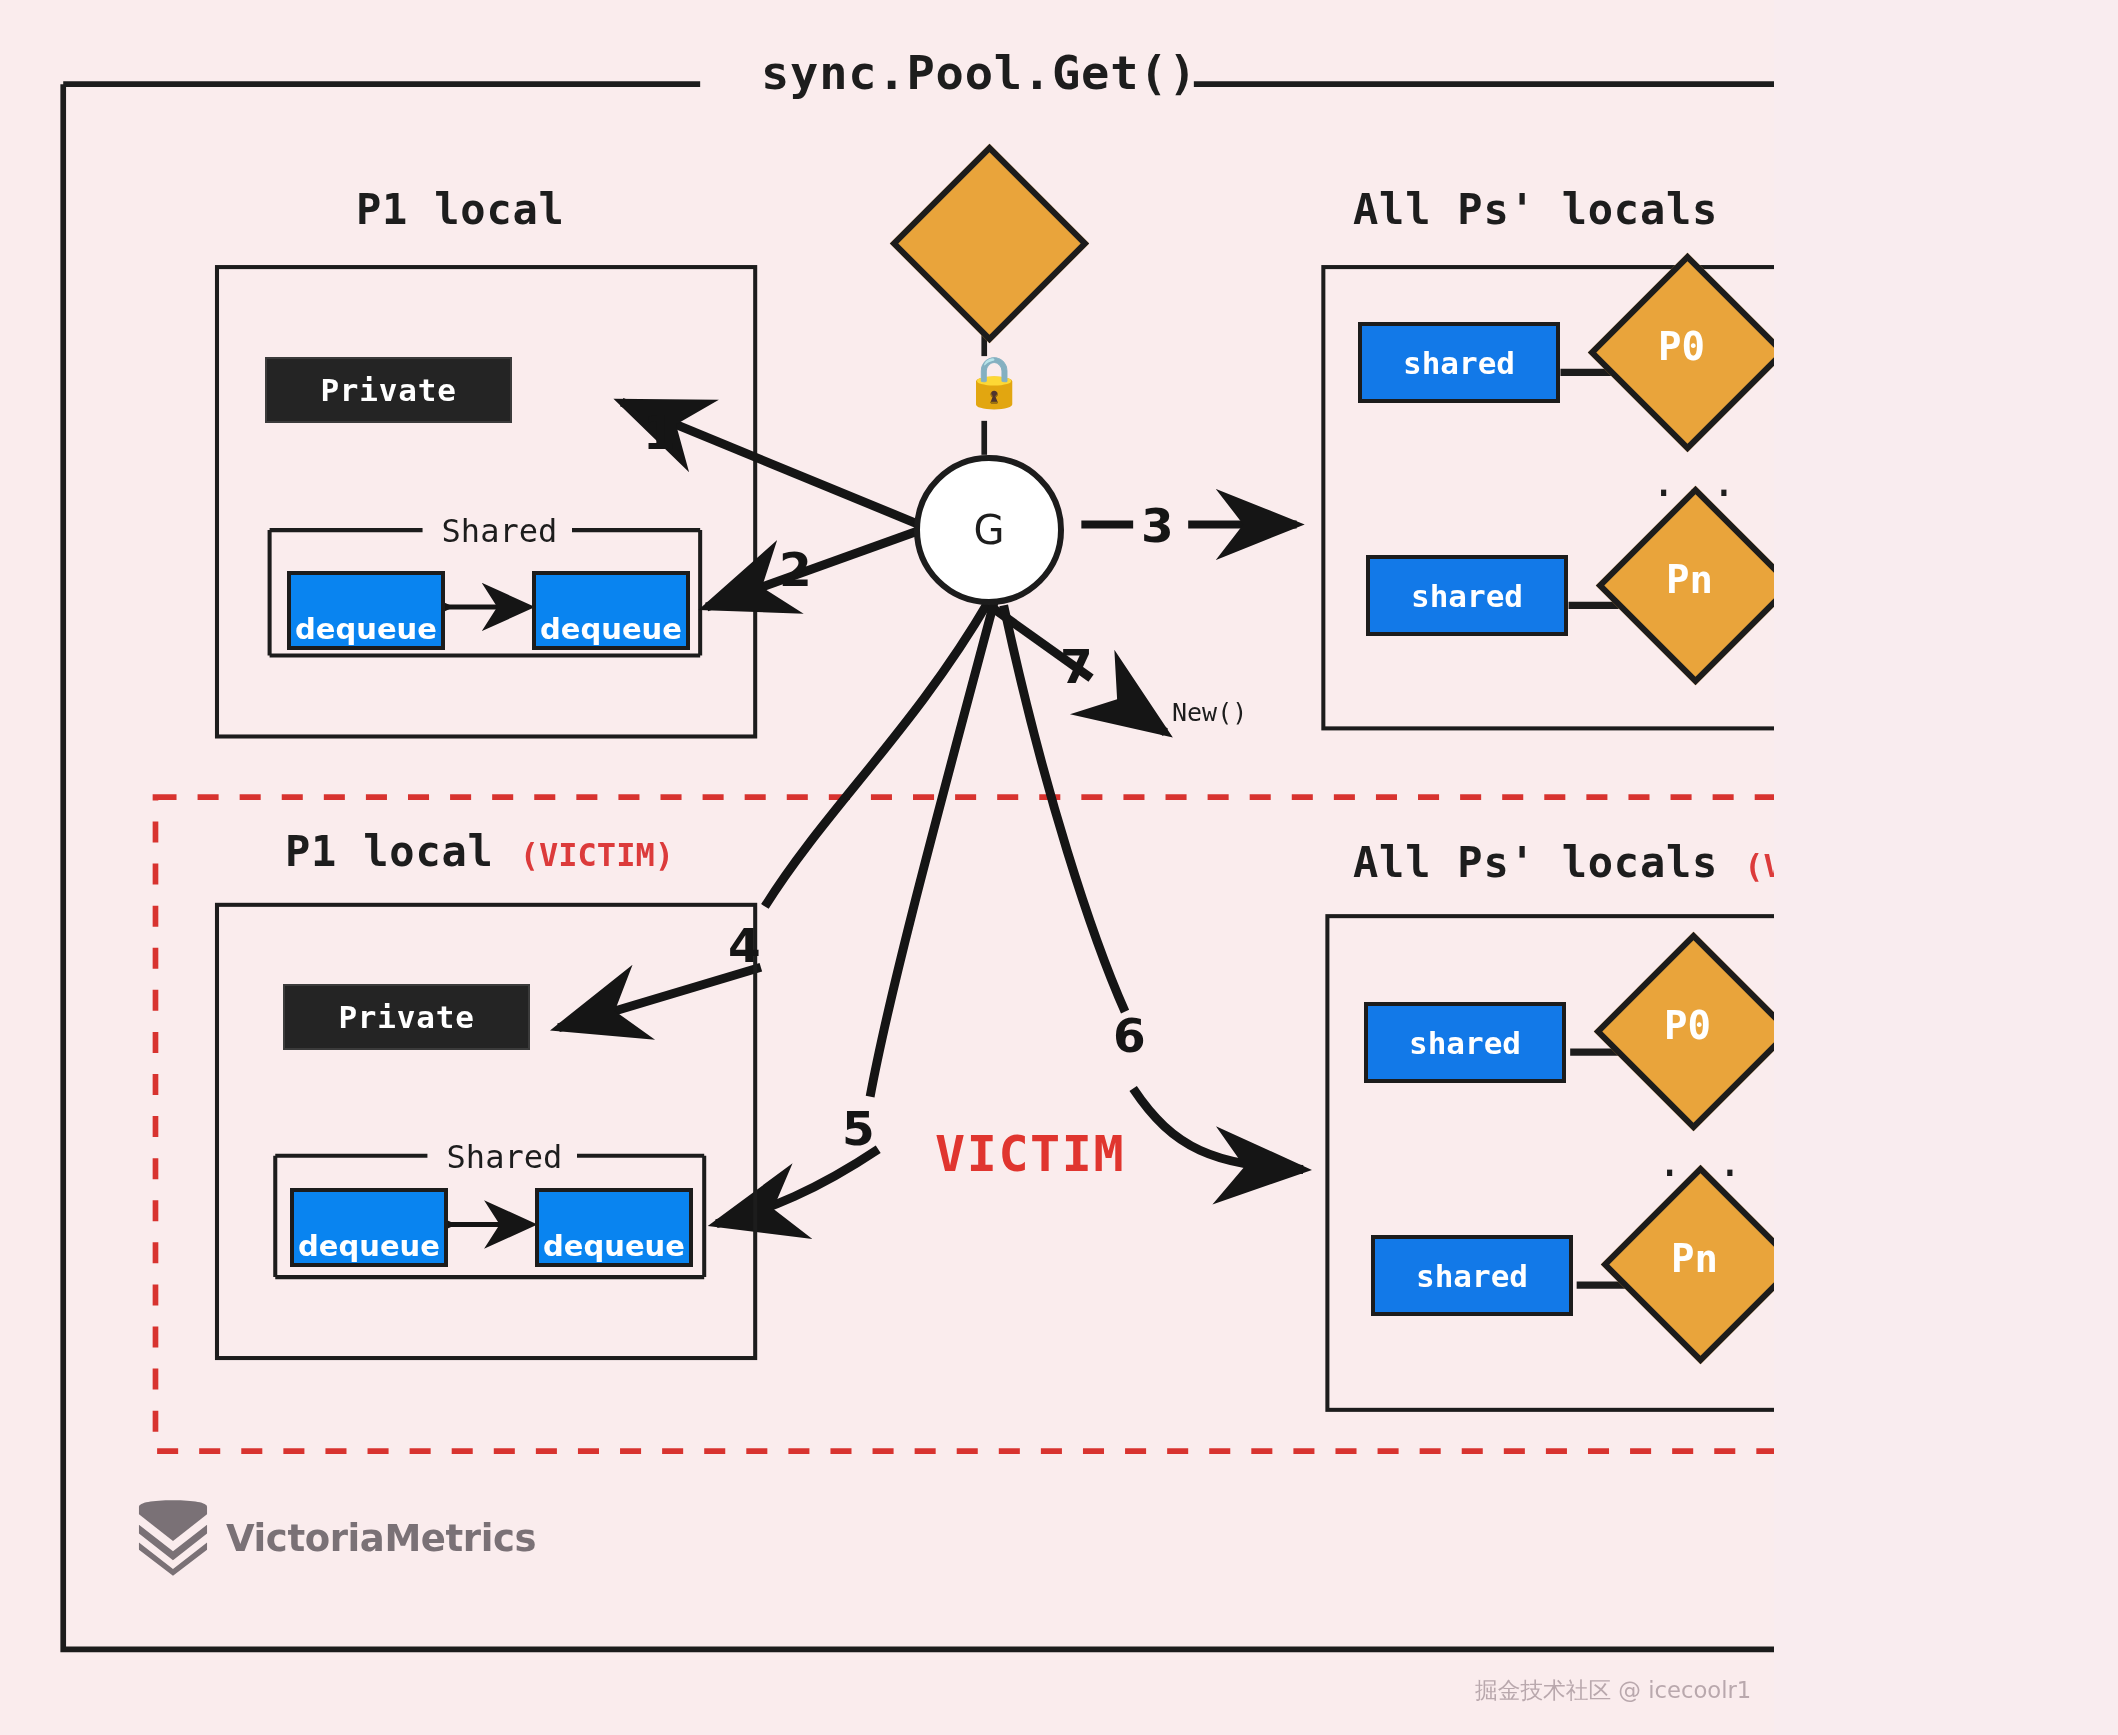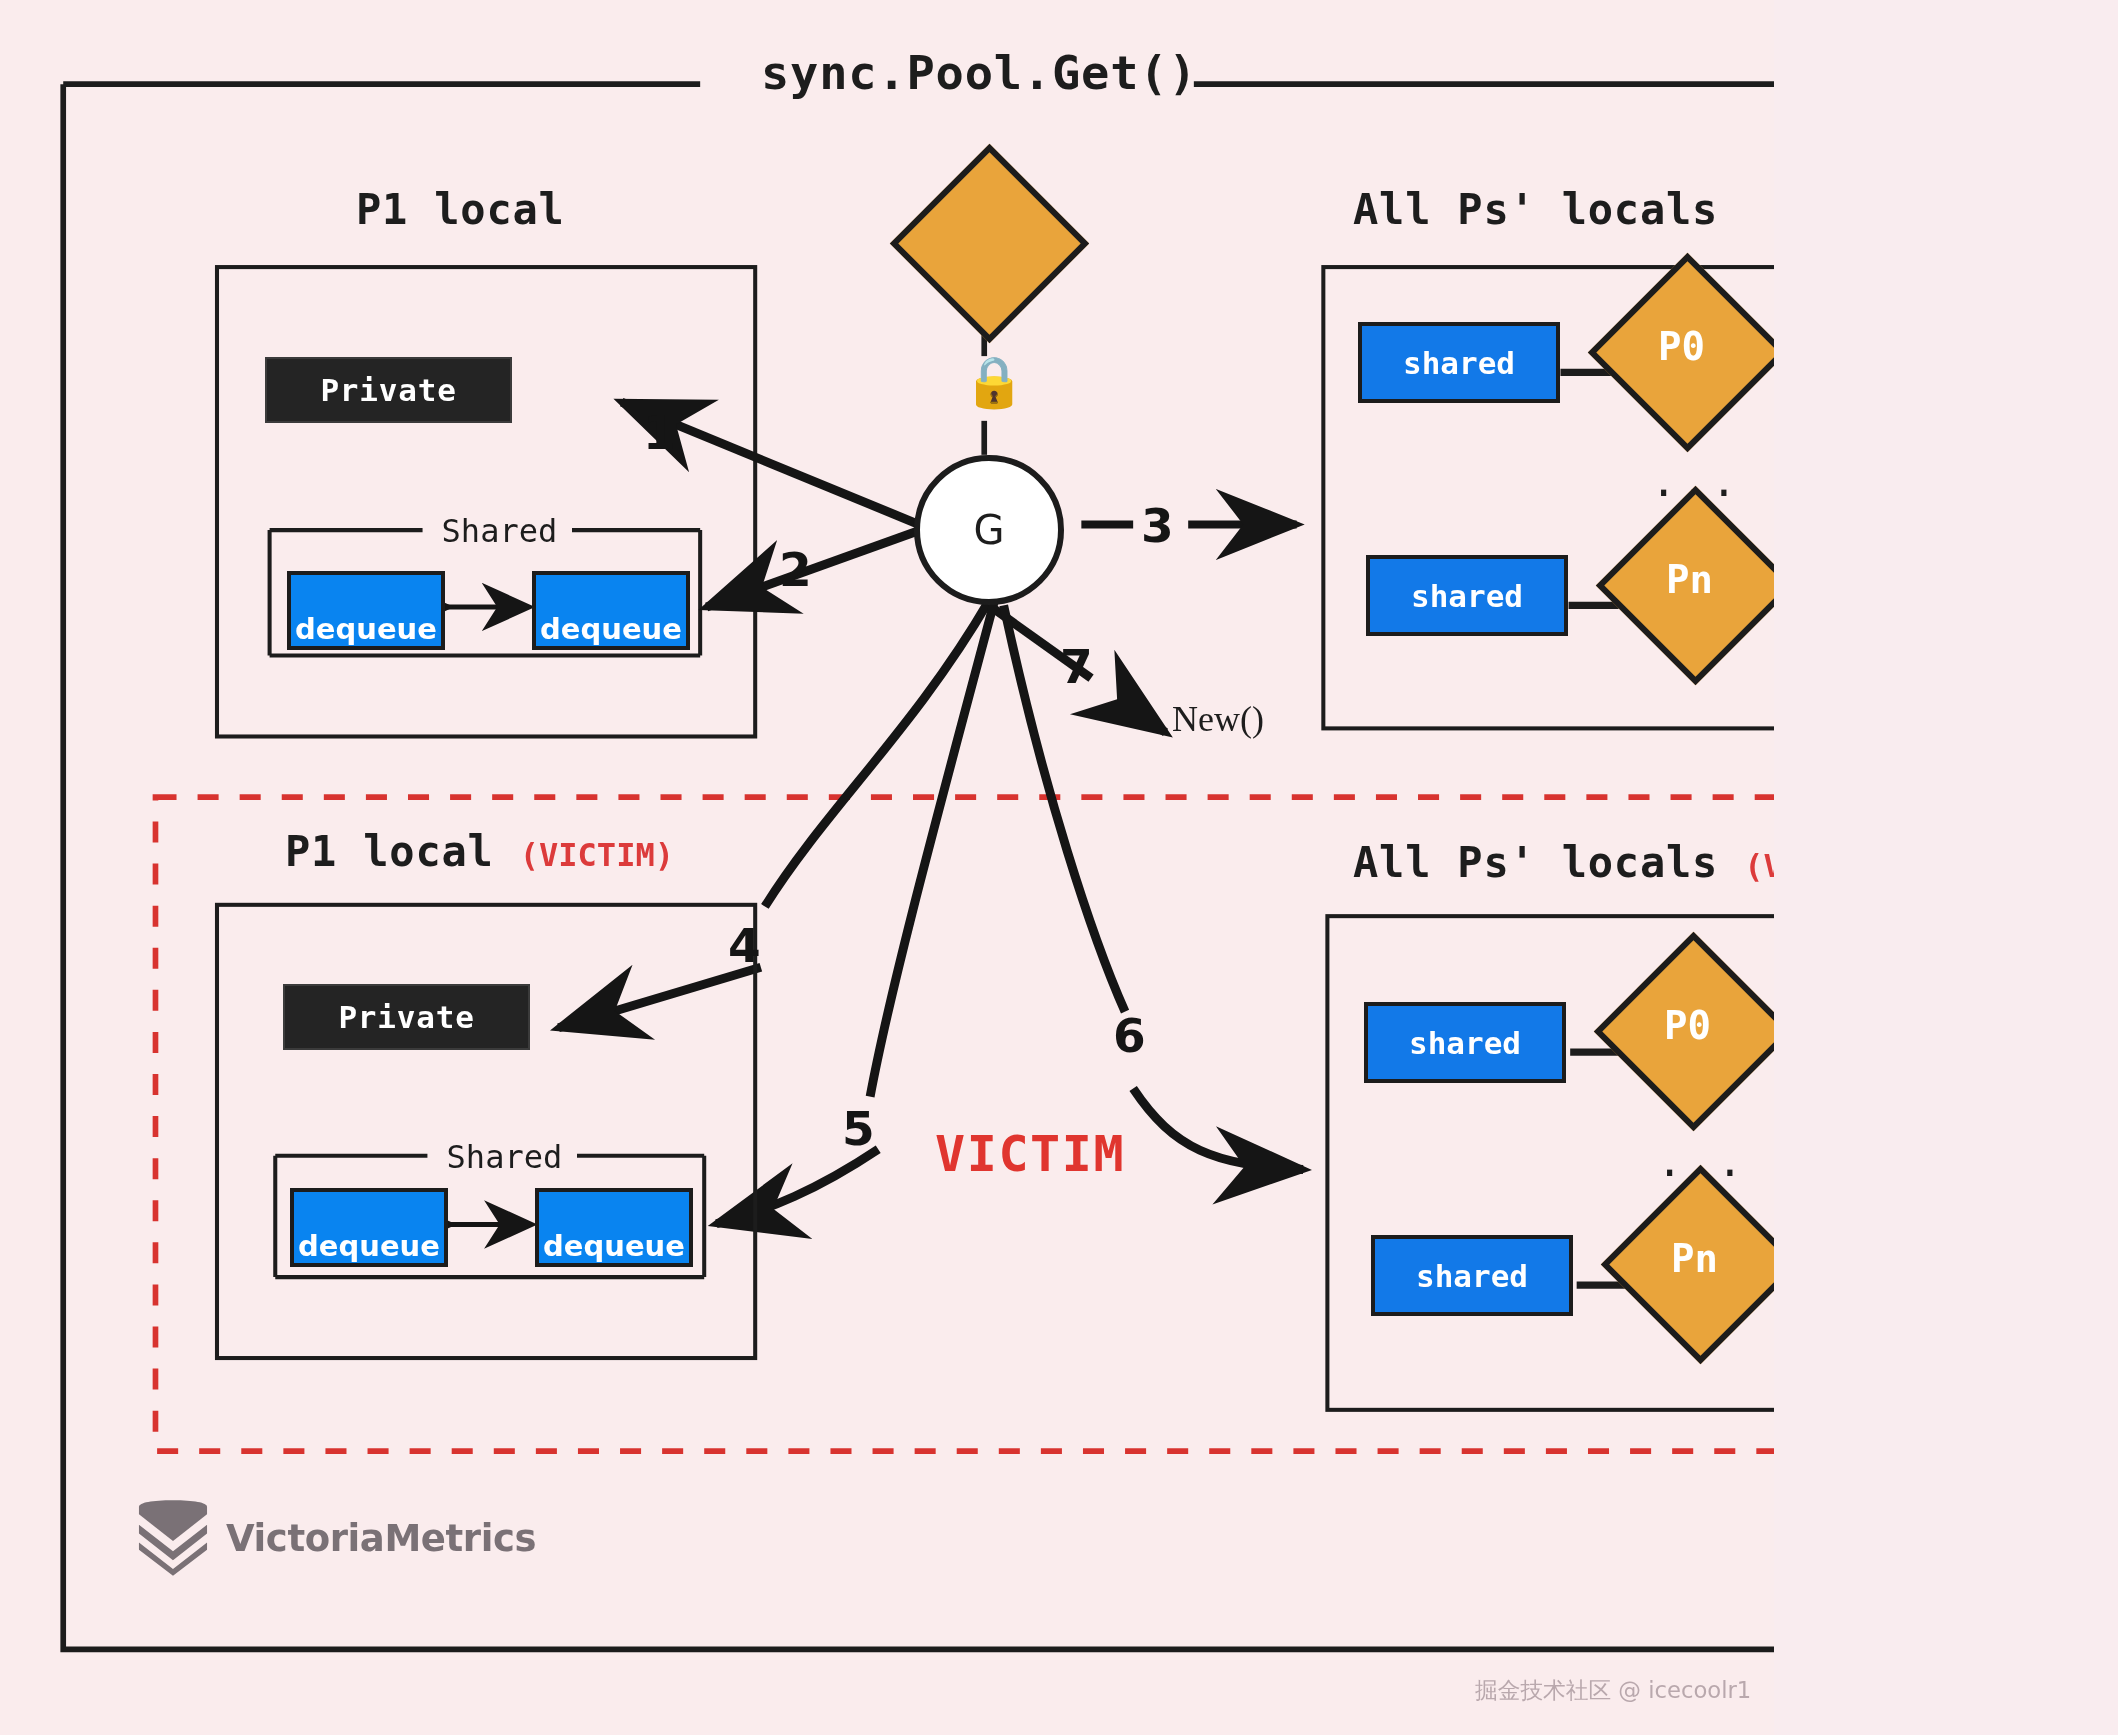--- a/index.html
+++ b/index.html
@@ -52,21 +52,21 @@
     display:flex;align-items:center;justify-content:center;
     color:#1d1d1d;font-family:"DejaVu Sans",sans-serif;font-weight:400;
   }
 
   .lock{position:absolute;color:#050505;line-height:1;}
 
   .step-num{position:absolute;font-family:"DejaVu Sans",sans-serif;font-weight:700;color:#151515;}
 
   .victim-word{position:absolute;color:#e0352f;font-weight:700;letter-spacing:1.6px;}
 
-  .newcall{position:absolute;font-size:36px;font-weight:400;color:#1d1d1d;font-family:Liberation Serif, serif;}
+  .newcall{position:absolute;font-size:25px;font-weight:400;color:#1d1d1d;}
 
   .fieldset-label{position:absolute;background:#faeced;padding:0 14.6px;font-size:32px;color:#1d1d1d;}
 
   
   #vm-logo{position:absolute;left:136px;top:1499px;display:flex;align-items:center;gap:16px;}
   #vm-logo .mark{width:74px;height:78px;}
   #vm-logo .wordmark{font-family:"DejaVu Sans",sans-serif;font-weight:700;font-size:37px;color:#7a7176;letter-spacing:-0.4px;}
 
   #watermark{position:absolute;right:22.7px;top:1675px;color:#b9a8ad;font-size:22.7px;font-family:"DejaVu Sans",sans-serif;white-space:nowrap;}
 </style>

